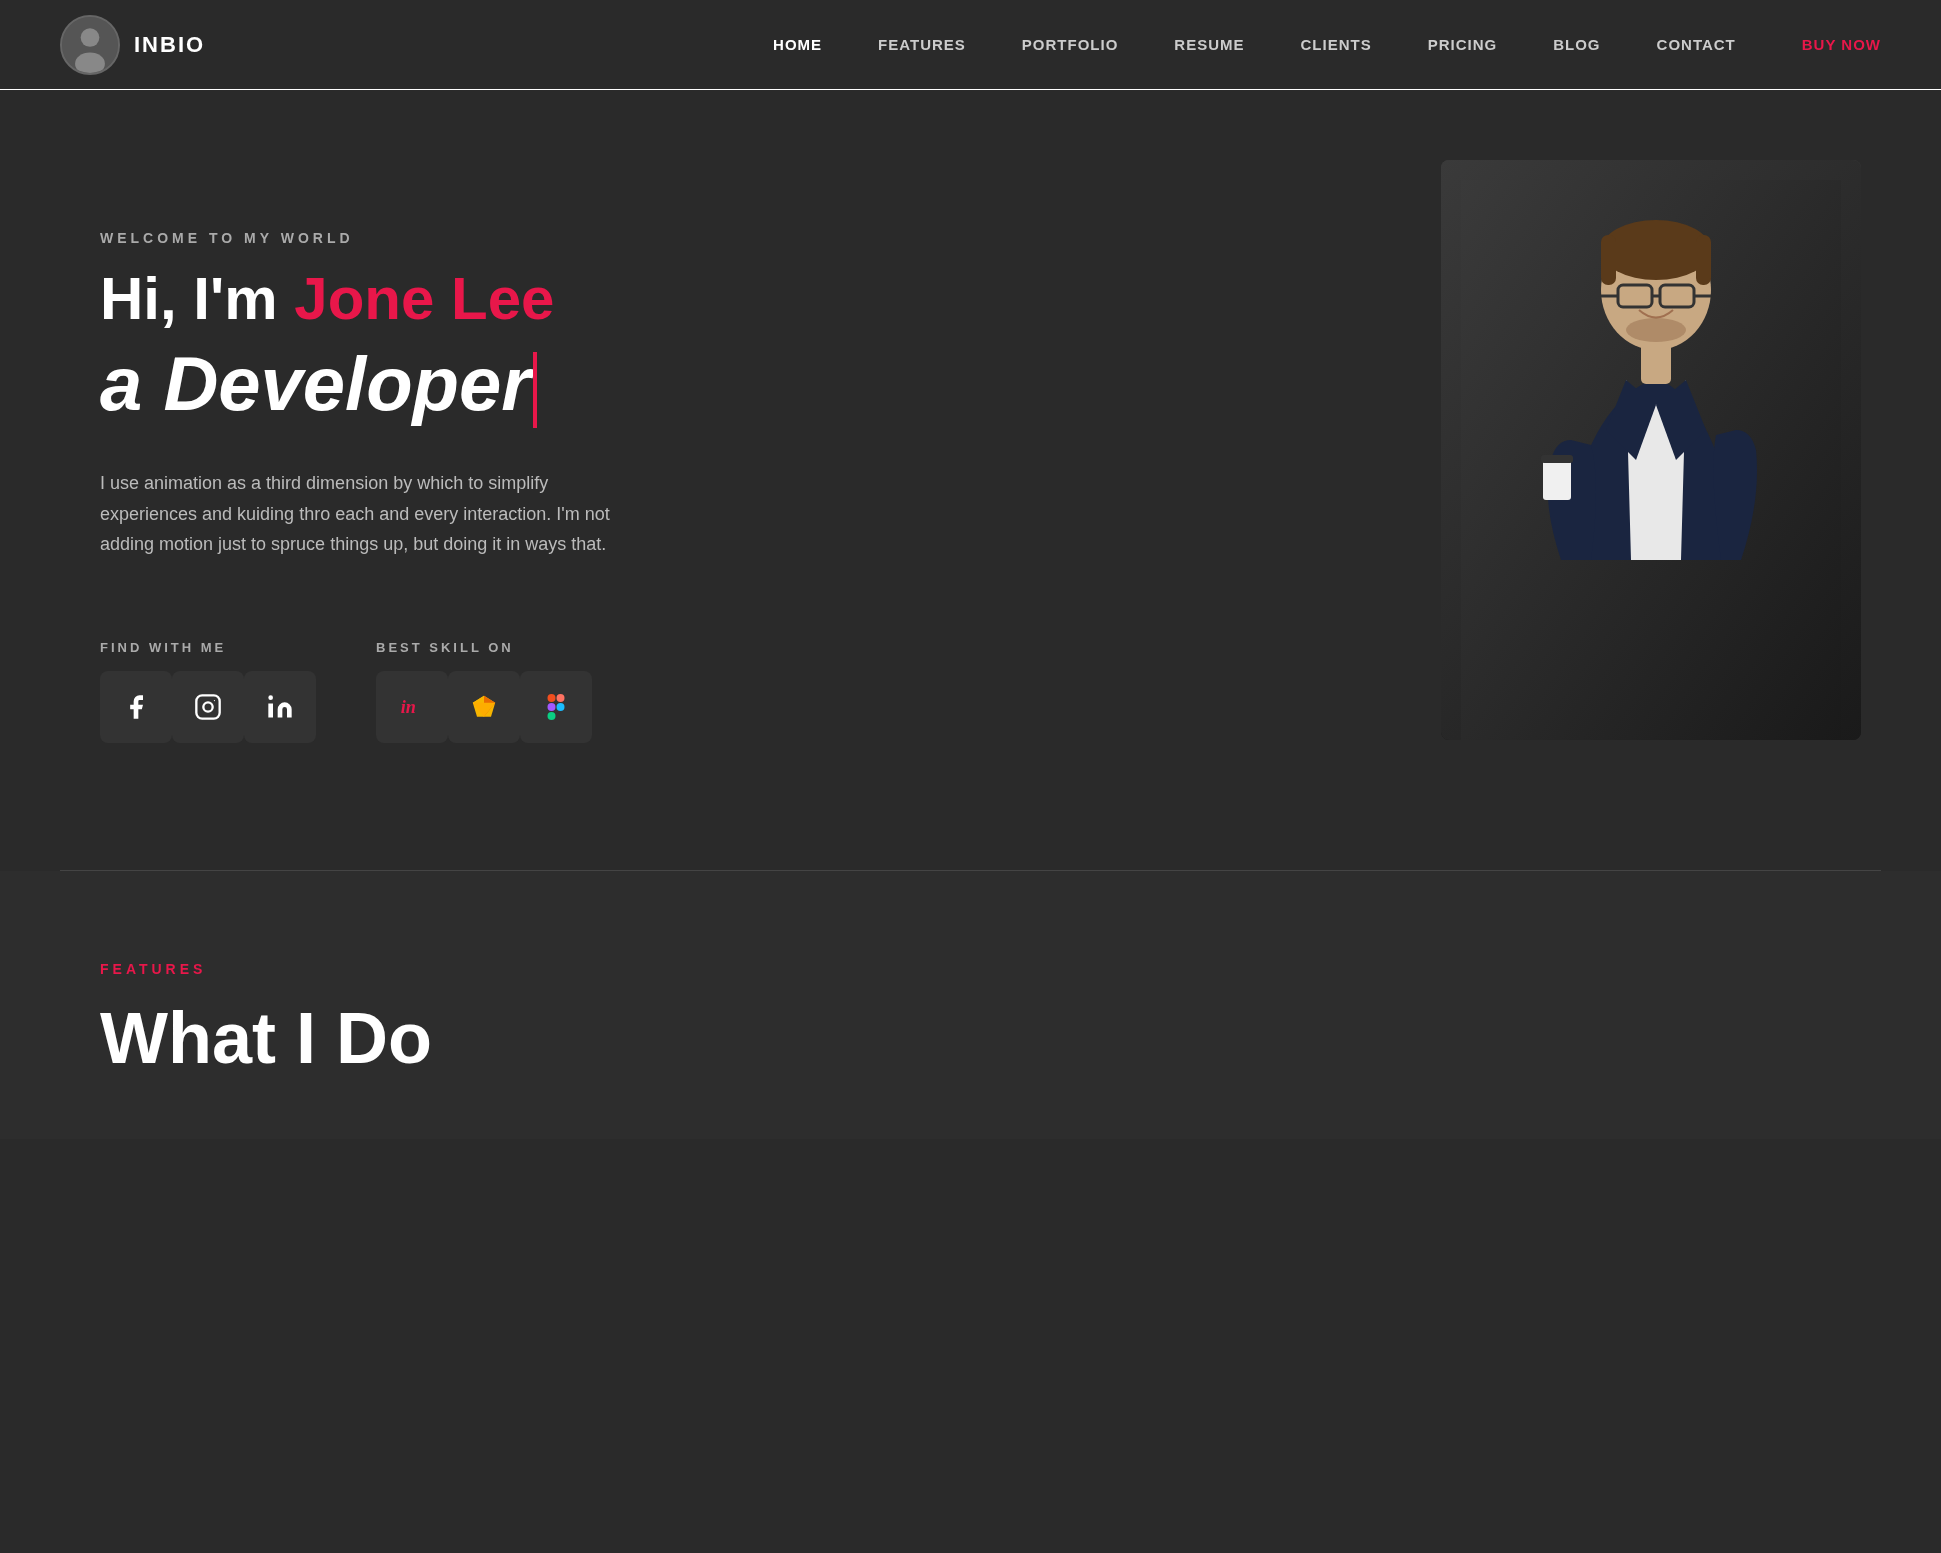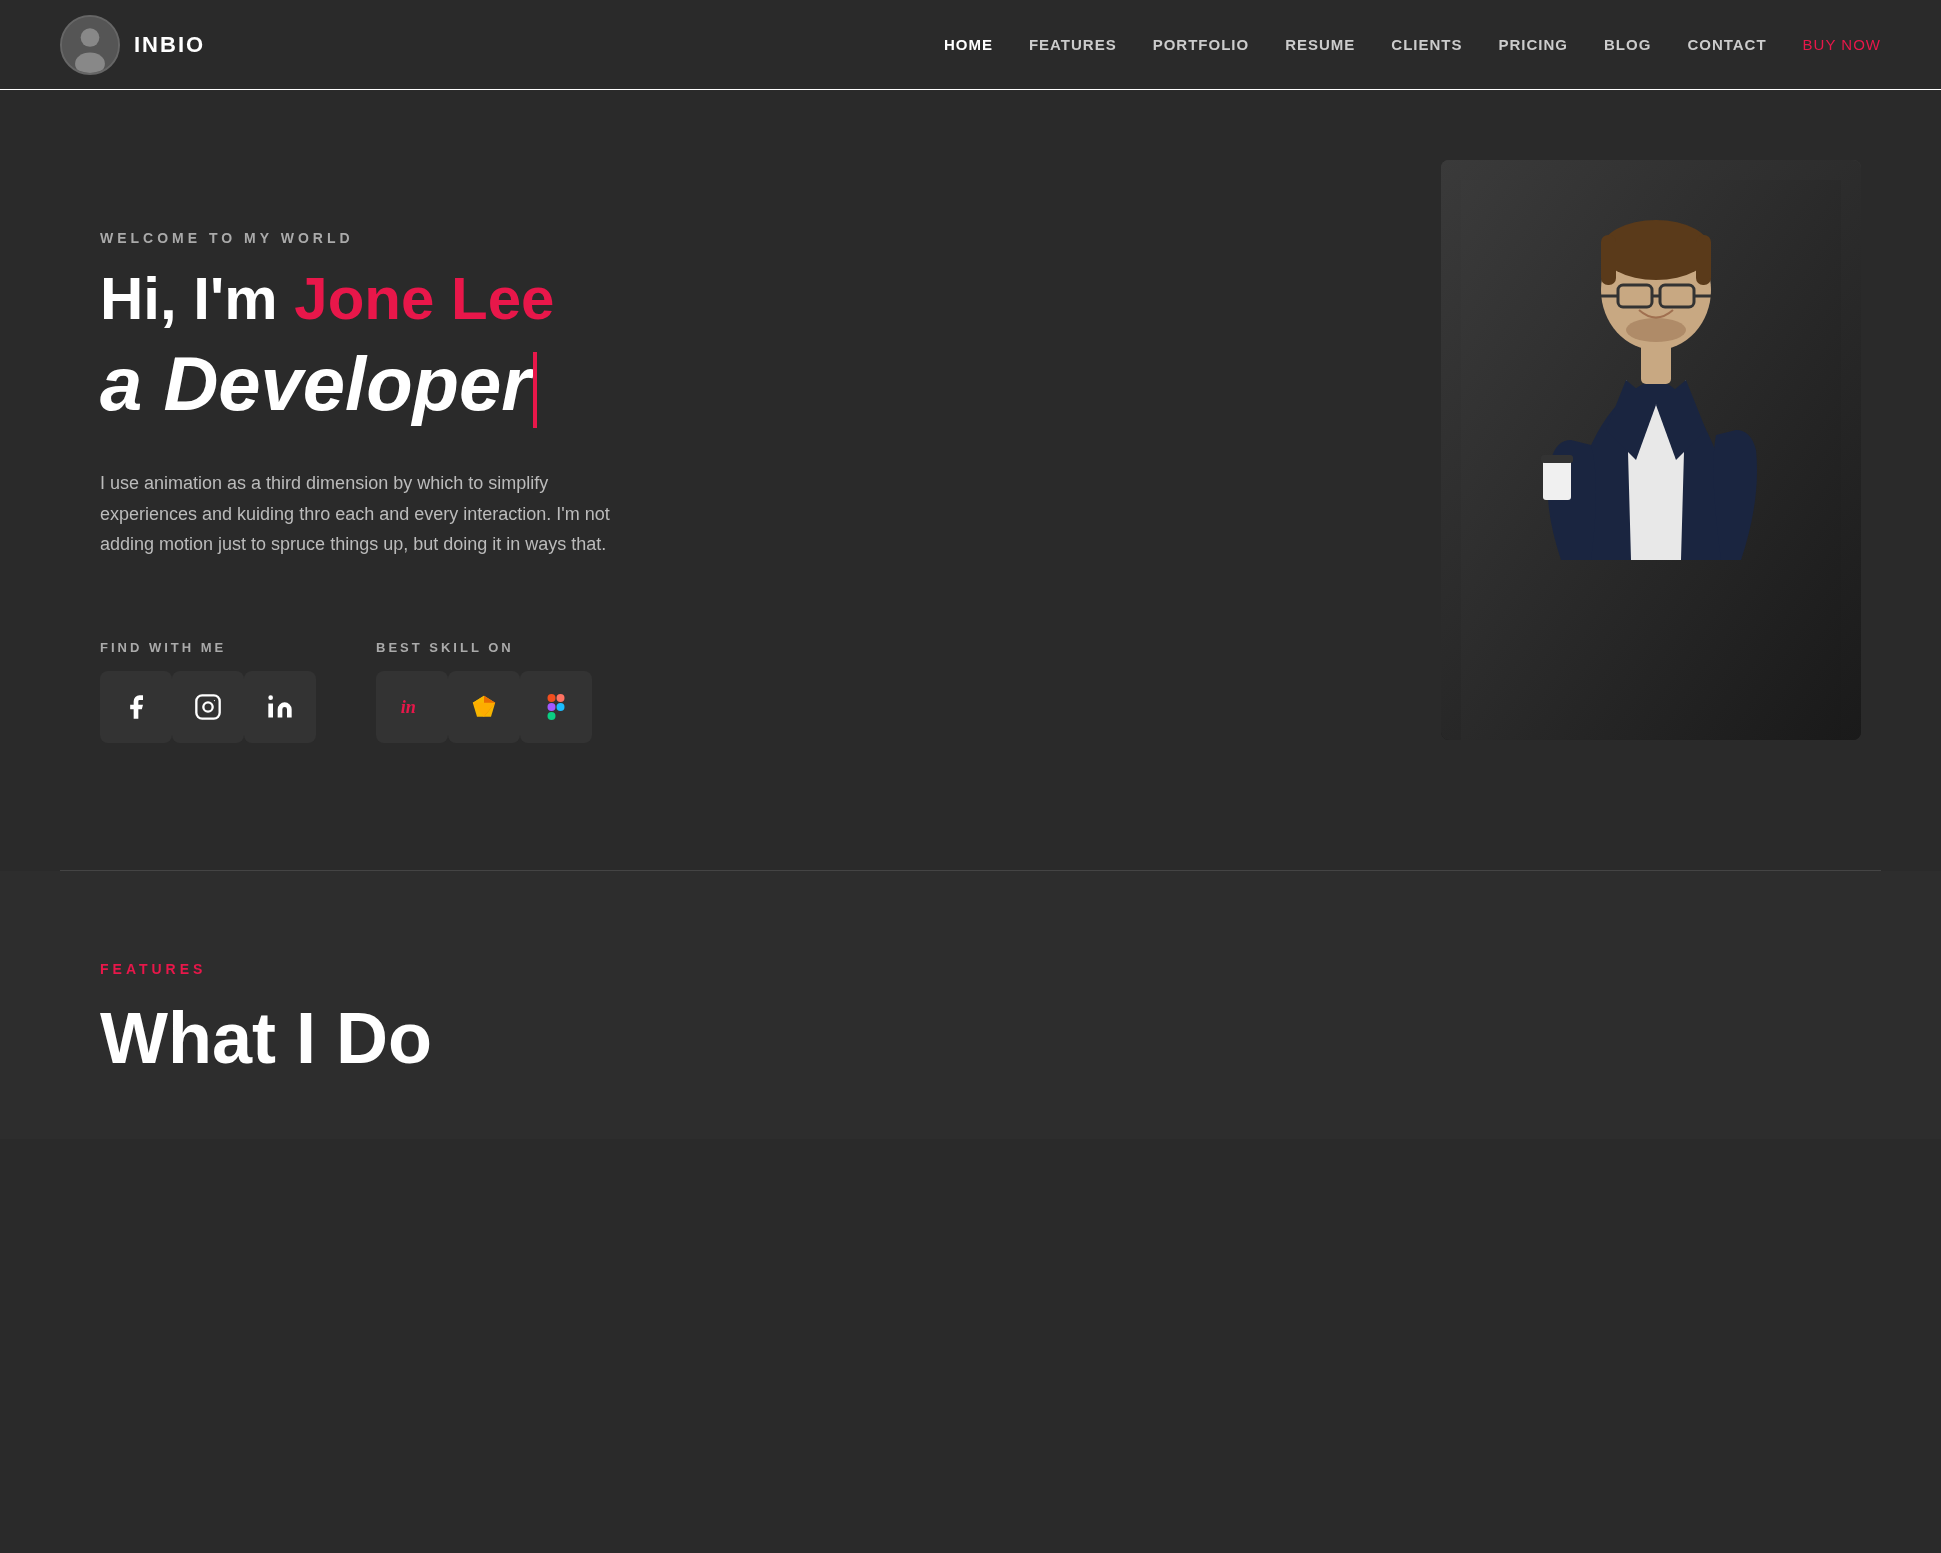--- a/index.html
+++ b/index.html
@@ -44,37 +44,38 @@
     }
     .nav-logo-text {
       font-size: 22px;
       font-weight: 700;
       letter-spacing: 2px;
       color: #fff;
     }
     .nav-links {
       display: flex;
       align-items: flex-end;
-      gap: 36px;
+      gap: 56px;
       list-style: none;
     }
     .nav-links a {
       text-decoration: none;
       color: #ccc;
       font-size: 15px;
       font-weight: 600;
       letter-spacing: 1px;
       transition: color 0.2s;
     }
     .nav-links a.active {
       color: #fff;
     }
     .nav-links a.buy-now {
       color: #e8174a;
-      font-weight: 400;
+      font-weight: 700;
+      margin-left: 10px;
     }
 
     
     .hero {
       display: flex;
       align-items: flex-start;
       justify-content: space-between;
       padding: 80px 80px 60px 100px;
       background-color: #2a2a2a;
       min-height: 780px;

